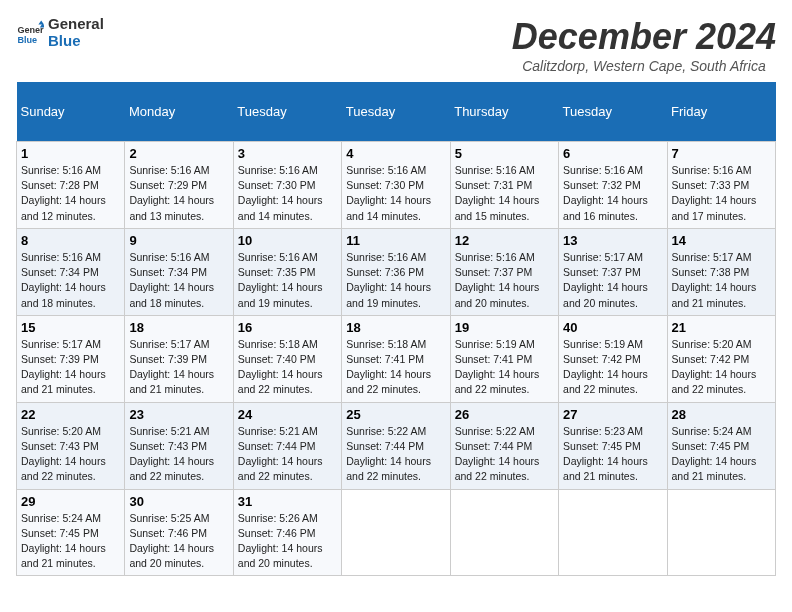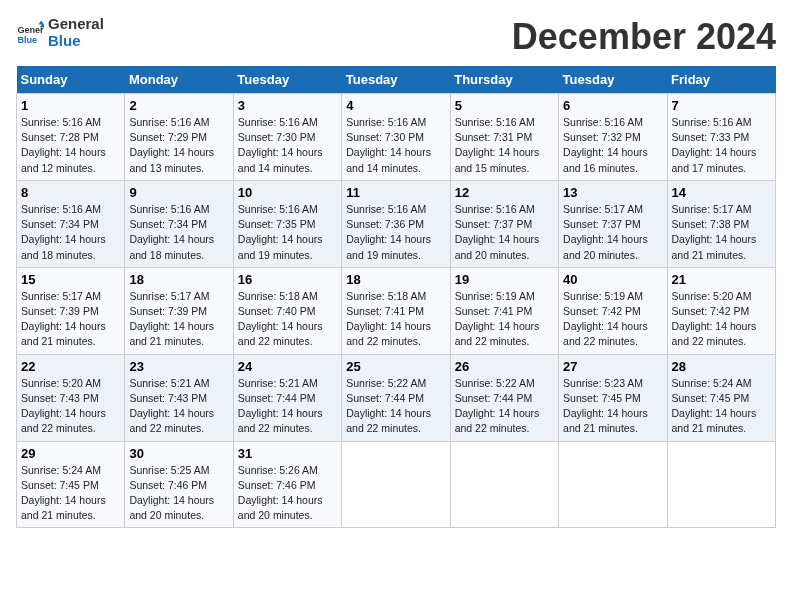--- a/index.html
+++ b/index.html
@@ -20,42 +20,43 @@
       display: flex;
       align-items: center;
       gap: 4px;
     }
     .logo-icon {
       width: 28px;
       height: 28px;
     }
     .title-block {
       text-align: center;
+      font-style: italic;
     }
     .month-title {
       font-size: 36px;
       font-weight: bold;
       color: #333;
     }
     .subtitle {
       font-size: 14px;
       color: #555;
     }
     table {
       width: 100%;
       border-collapse: collapse;
       font-size: 11px;
     }
     thead tr th {
       background: #1a6db5;
       color: #fff;
-      padding: 6px 4px;
+      padding: 22px 4px;
       text-align: left;
       font-size: 13px;
-      font-weight: bold;
+      font-weight: normal;
     }
     tbody tr td {
       border: 1px solid #ccc;
       vertical-align: top;
       padding: 4px;
       width: calc(100% / 7);
       min-height: 80px;
       background: #fff;
     }
     tbody tr:nth-child(odd) td {
@@ -90,20 +91,21 @@
       <polygon points="32,8 40,8 36,2" fill="#1a6db5"></polygon>
       <polygon points="34,12 42,12 38,6" fill="#1a6db5"></polygon>
     </svg>
     <div style="line-height:1.1">
       <div style="font-size:15px;font-weight:bold;color:#333;">General</div>
       <div style="font-size:15px;font-weight:bold;color:#1a6db5;">Blue</div>
     </div>
   </div>
   <div class="title-block">
     <div class="month-title">December 2024</div>
+    <div class="subtitle">Calitzdorp, Western Cape, South Africa</div>
   </div>
 </div>
 
 <table>
   <thead>
     <tr id="header-row">
         <th>Sunday</th>
         <th>Monday</th>
         <th>Tuesday</th>
         <th>Tuesday</th>

